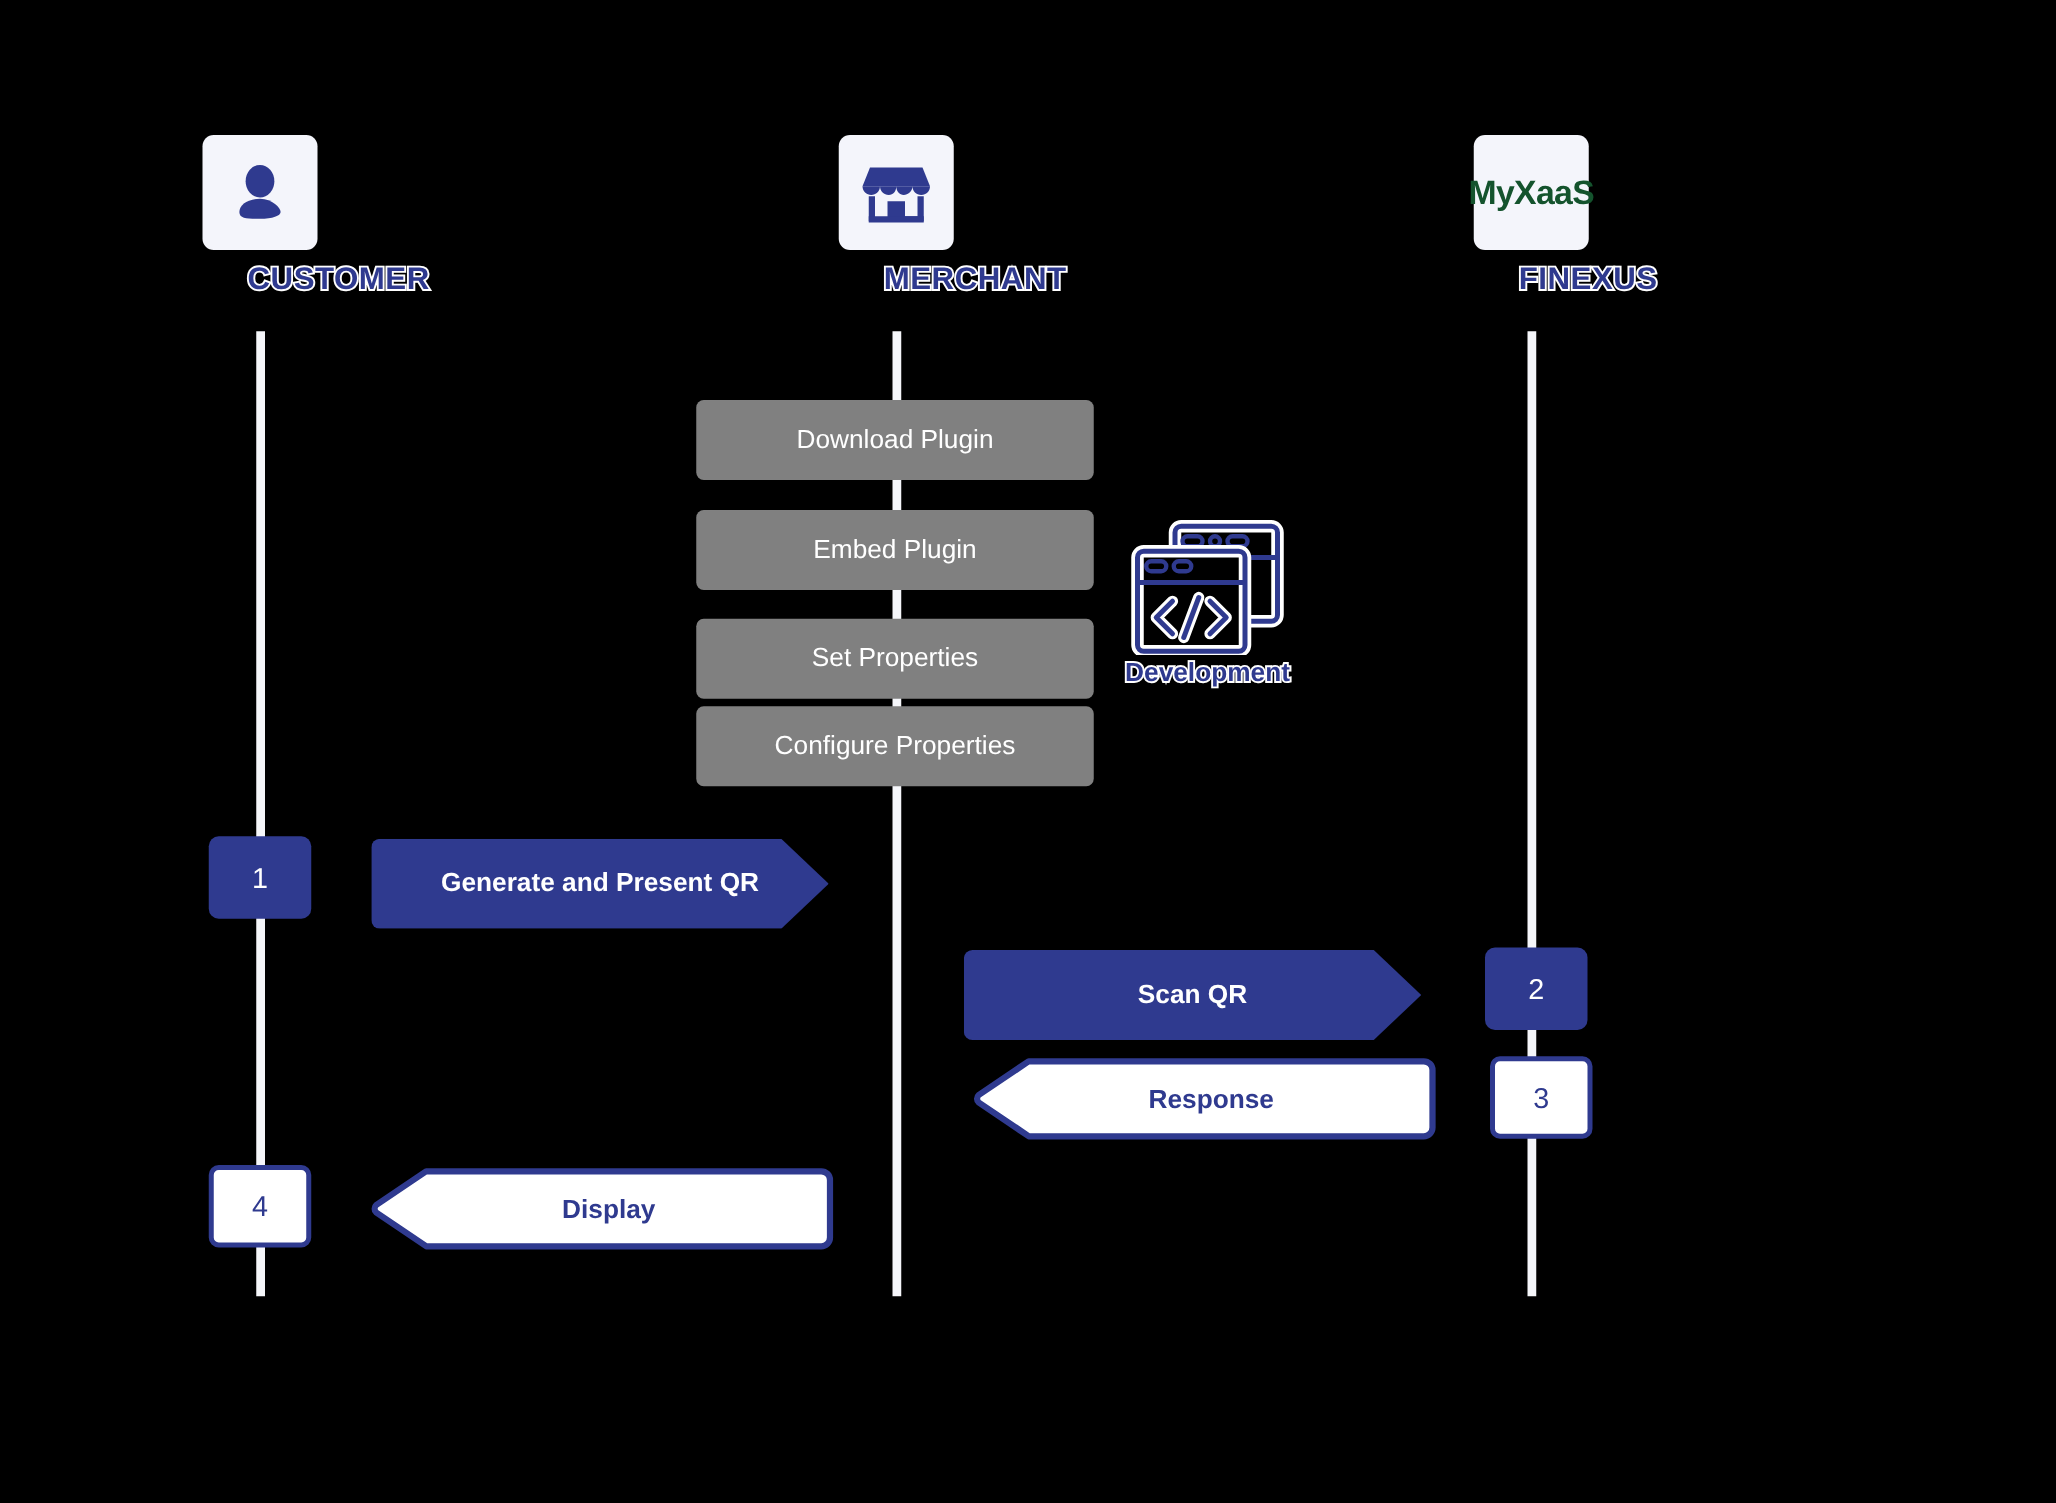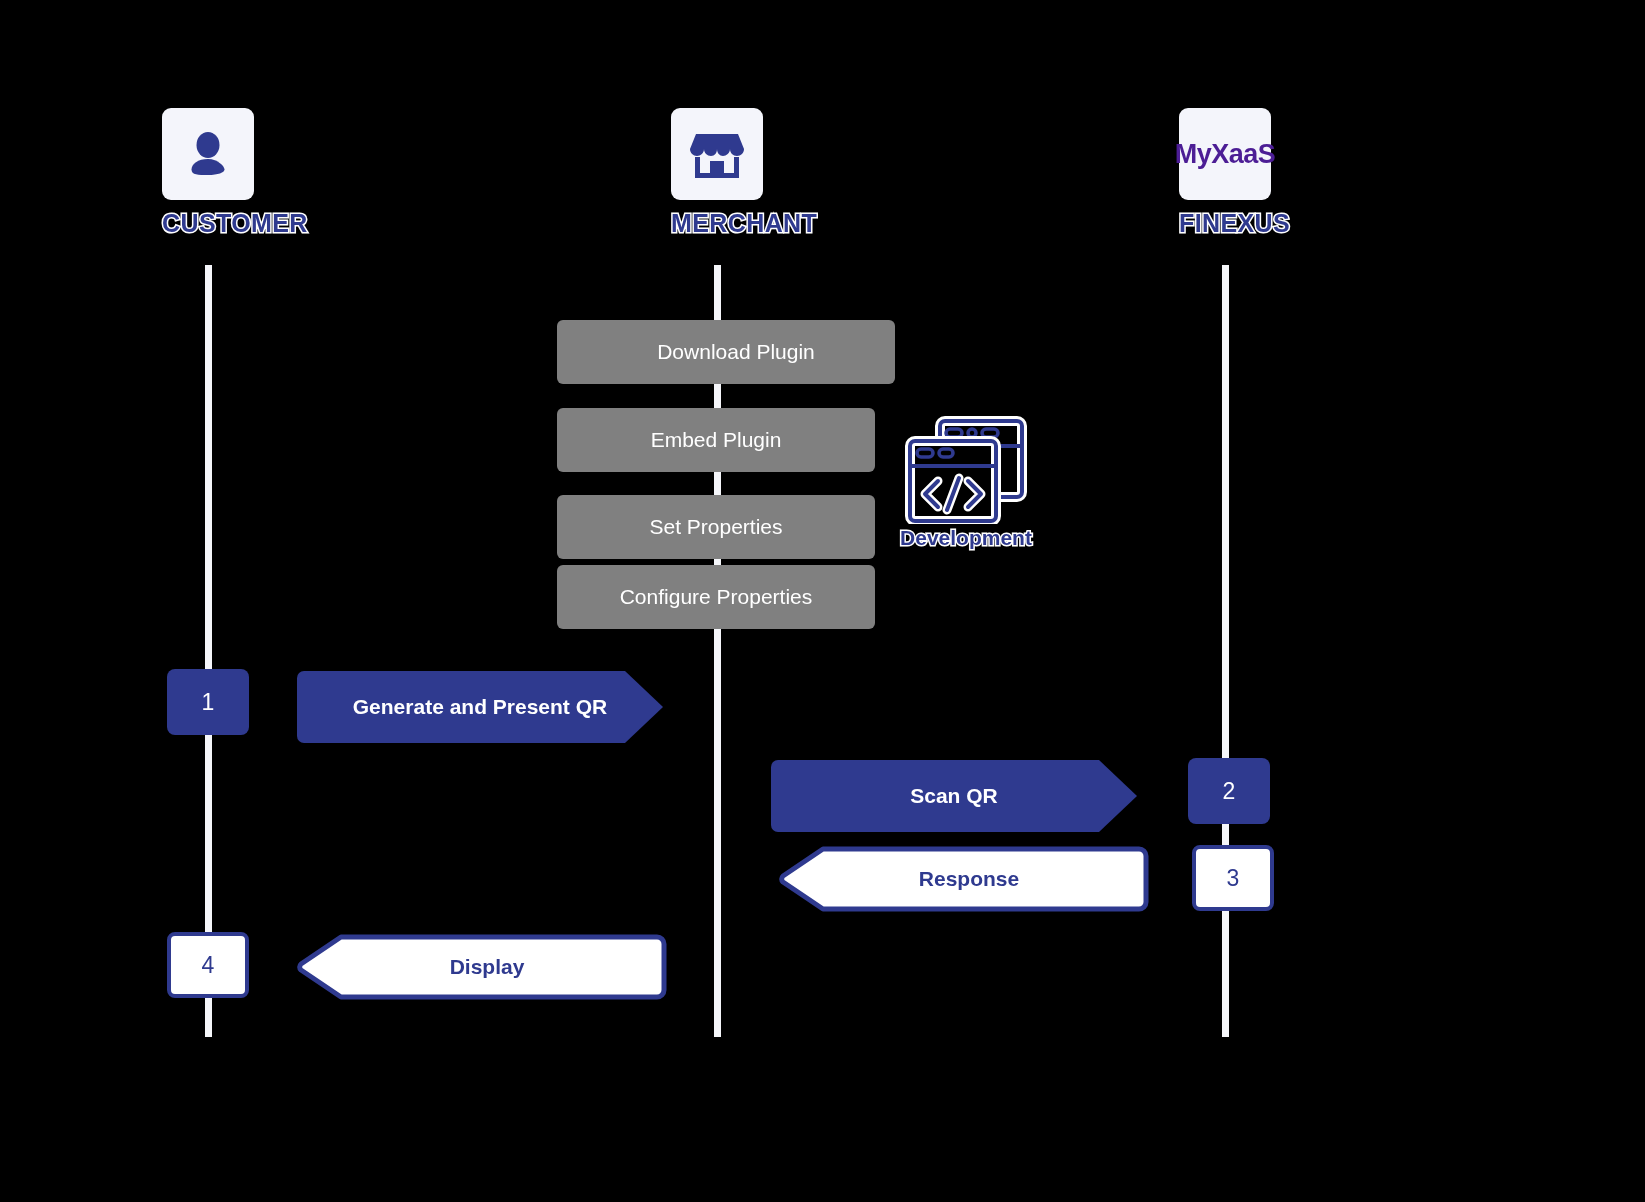--- a/index.html
+++ b/index.html
@@ -44,25 +44,26 @@
   }
   .actor-label {
     margin-top: 9px;
     font-size: 25px;
     font-weight: 700;
     letter-spacing: 0.4px;
     color: #2f3a8f;
     -webkit-text-stroke: 3px #ffffff;
     paint-order: stroke fill;
     white-space: nowrap;
+    margin-left: 36px;
   }
   .logo-text {
     font-size: 27px;
     font-weight: 700;
-    color: #4c1d95;
+    color: #14532d;
     letter-spacing: -0.5px;
   }
 
   
   .proc {
     position: absolute;
     height: 64px;
     border-radius: 6px;
     background: #808080;
     color: #ffffff;
@@ -179,21 +180,21 @@
     <div class="actor-label">MERCHANT</div>
   </div>
 
   <div class="actor" style="left:1179px; top:108px; width:92px;">
     <div class="actor-tile">
       <span class="logo-text">MyXaaS</span>
     </div>
     <div class="actor-label">FINEXUS</div>
   </div>
 
-  <div class="proc" style="left:557px; top:320px; width:318px;padding-left:20px;">
+  <div class="proc" style="left:557px; top:320px; width:318px;">
     <span>Download Plugin</span>
   </div>
   <div class="proc" style="left:557px; top:408px; width:318px;">
     <span>Embed Plugin</span>
   </div>
   <div class="proc" style="left:557px; top:495px; width:318px;">
     <span>Set Properties</span>
   </div>
   <div class="proc" style="left:557px; top:565px; width:318px;">
     <span>Configure Properties</span>

